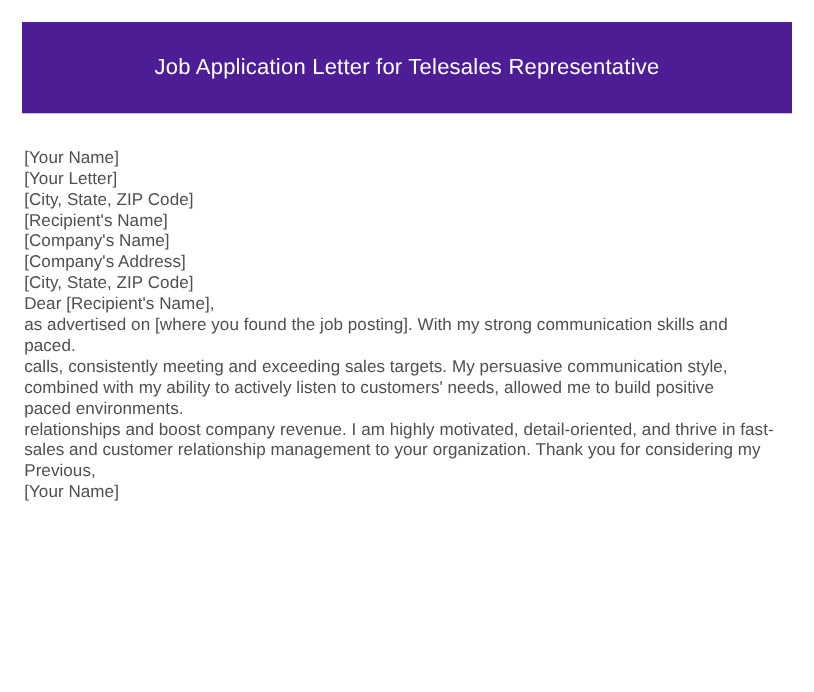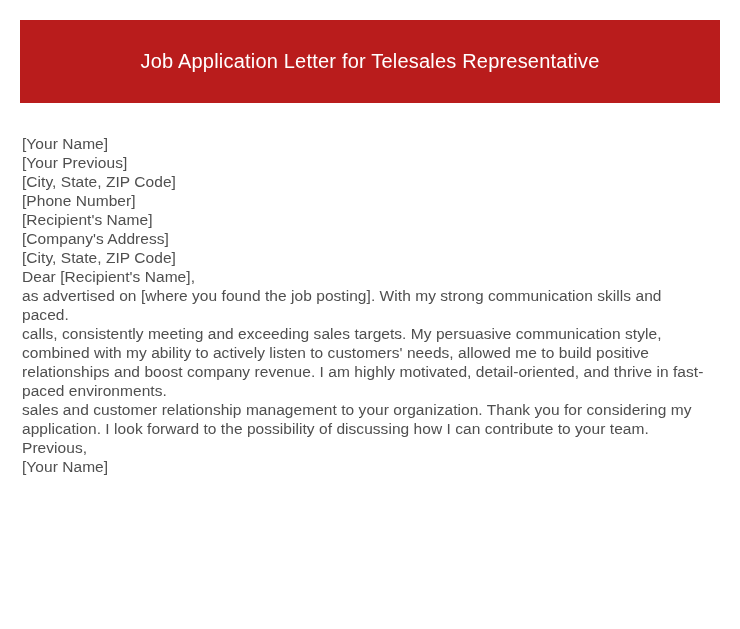--- a/index.html
+++ b/index.html
@@ -40,38 +40,37 @@
     line-height: 19px;
     white-space: nowrap;
     letter-spacing: 0.05px;
   }
 </style>
 </head>
 <body>
 
 <div class="page">
 
-  <div class="banner" style="background-color: #b91c1c;">
+  <div class="banner" style="background-color: #4c1d95;">
     <h1 style="color: rgb(255, 255, 255);">Job Application Letter for Telesales Representative</h1>
   </div>
 
   <div class="letter" style="color: rgb(79, 79, 79);">
       <div class="letter-line">[Your Name]</div>
-      <div class="letter-line">[Your Previous]</div>
+      <div class="letter-line">[Your Letter]</div>
       <div class="letter-line">[City, State, ZIP Code]</div>
-      <div class="letter-line">[Phone Number]</div>
       <div class="letter-line">[Recipient's Name]</div>
+      <div class="letter-line">[Company's Name]</div>
       <div class="letter-line">[Company's Address]</div>
       <div class="letter-line">[City, State, ZIP Code]</div>
       <div class="letter-line">Dear [Recipient's Name],</div>
       <div class="letter-line">as advertised on [where you found the job posting]. With my strong communication skills and</div>
       <div class="letter-line">paced.</div>
       <div class="letter-line">calls, consistently meeting and exceeding sales targets. My persuasive communication style,</div>
       <div class="letter-line">combined with my ability to actively listen to customers' needs, allowed me to build positive</div>
+      <div class="letter-line">paced environments.</div>
       <div class="letter-line">relationships and boost company revenue. I am highly motivated, detail-oriented, and thrive in fast-</div>
-      <div class="letter-line">paced environments.</div>
       <div class="letter-line">sales and customer relationship management to your organization. Thank you for considering my</div>
-      <div class="letter-line">application. I look forward to the possibility of discussing how I can contribute to your team.</div>
       <div class="letter-line">Previous,</div>
       <div class="letter-line">[Your Name]</div>
     </div>
 
 </div>
 
 </body></html>

